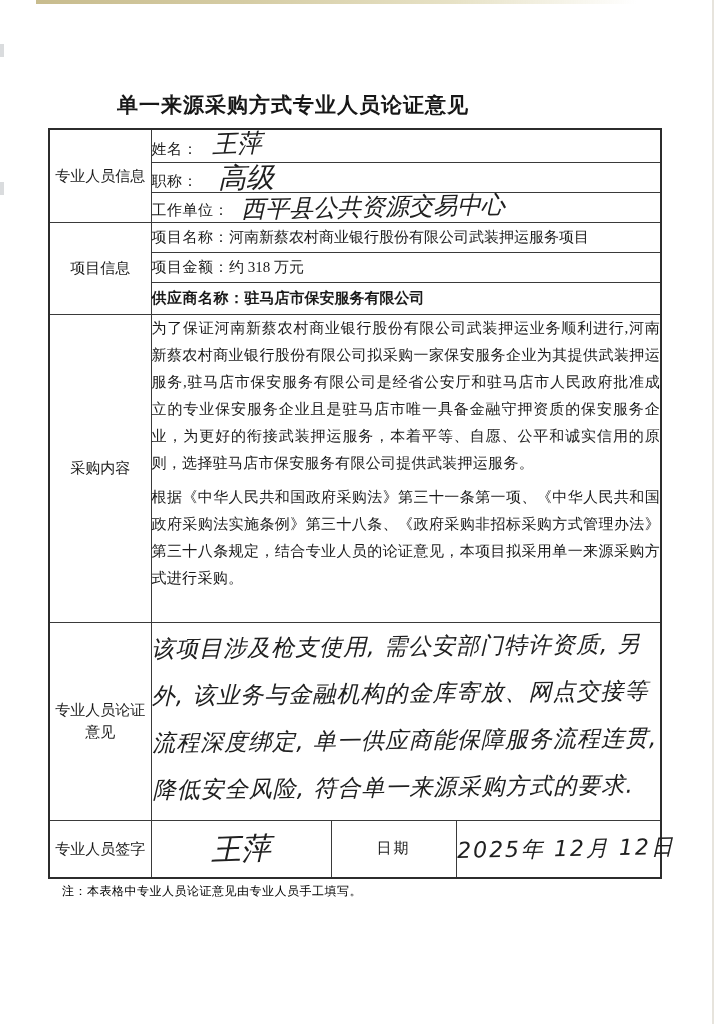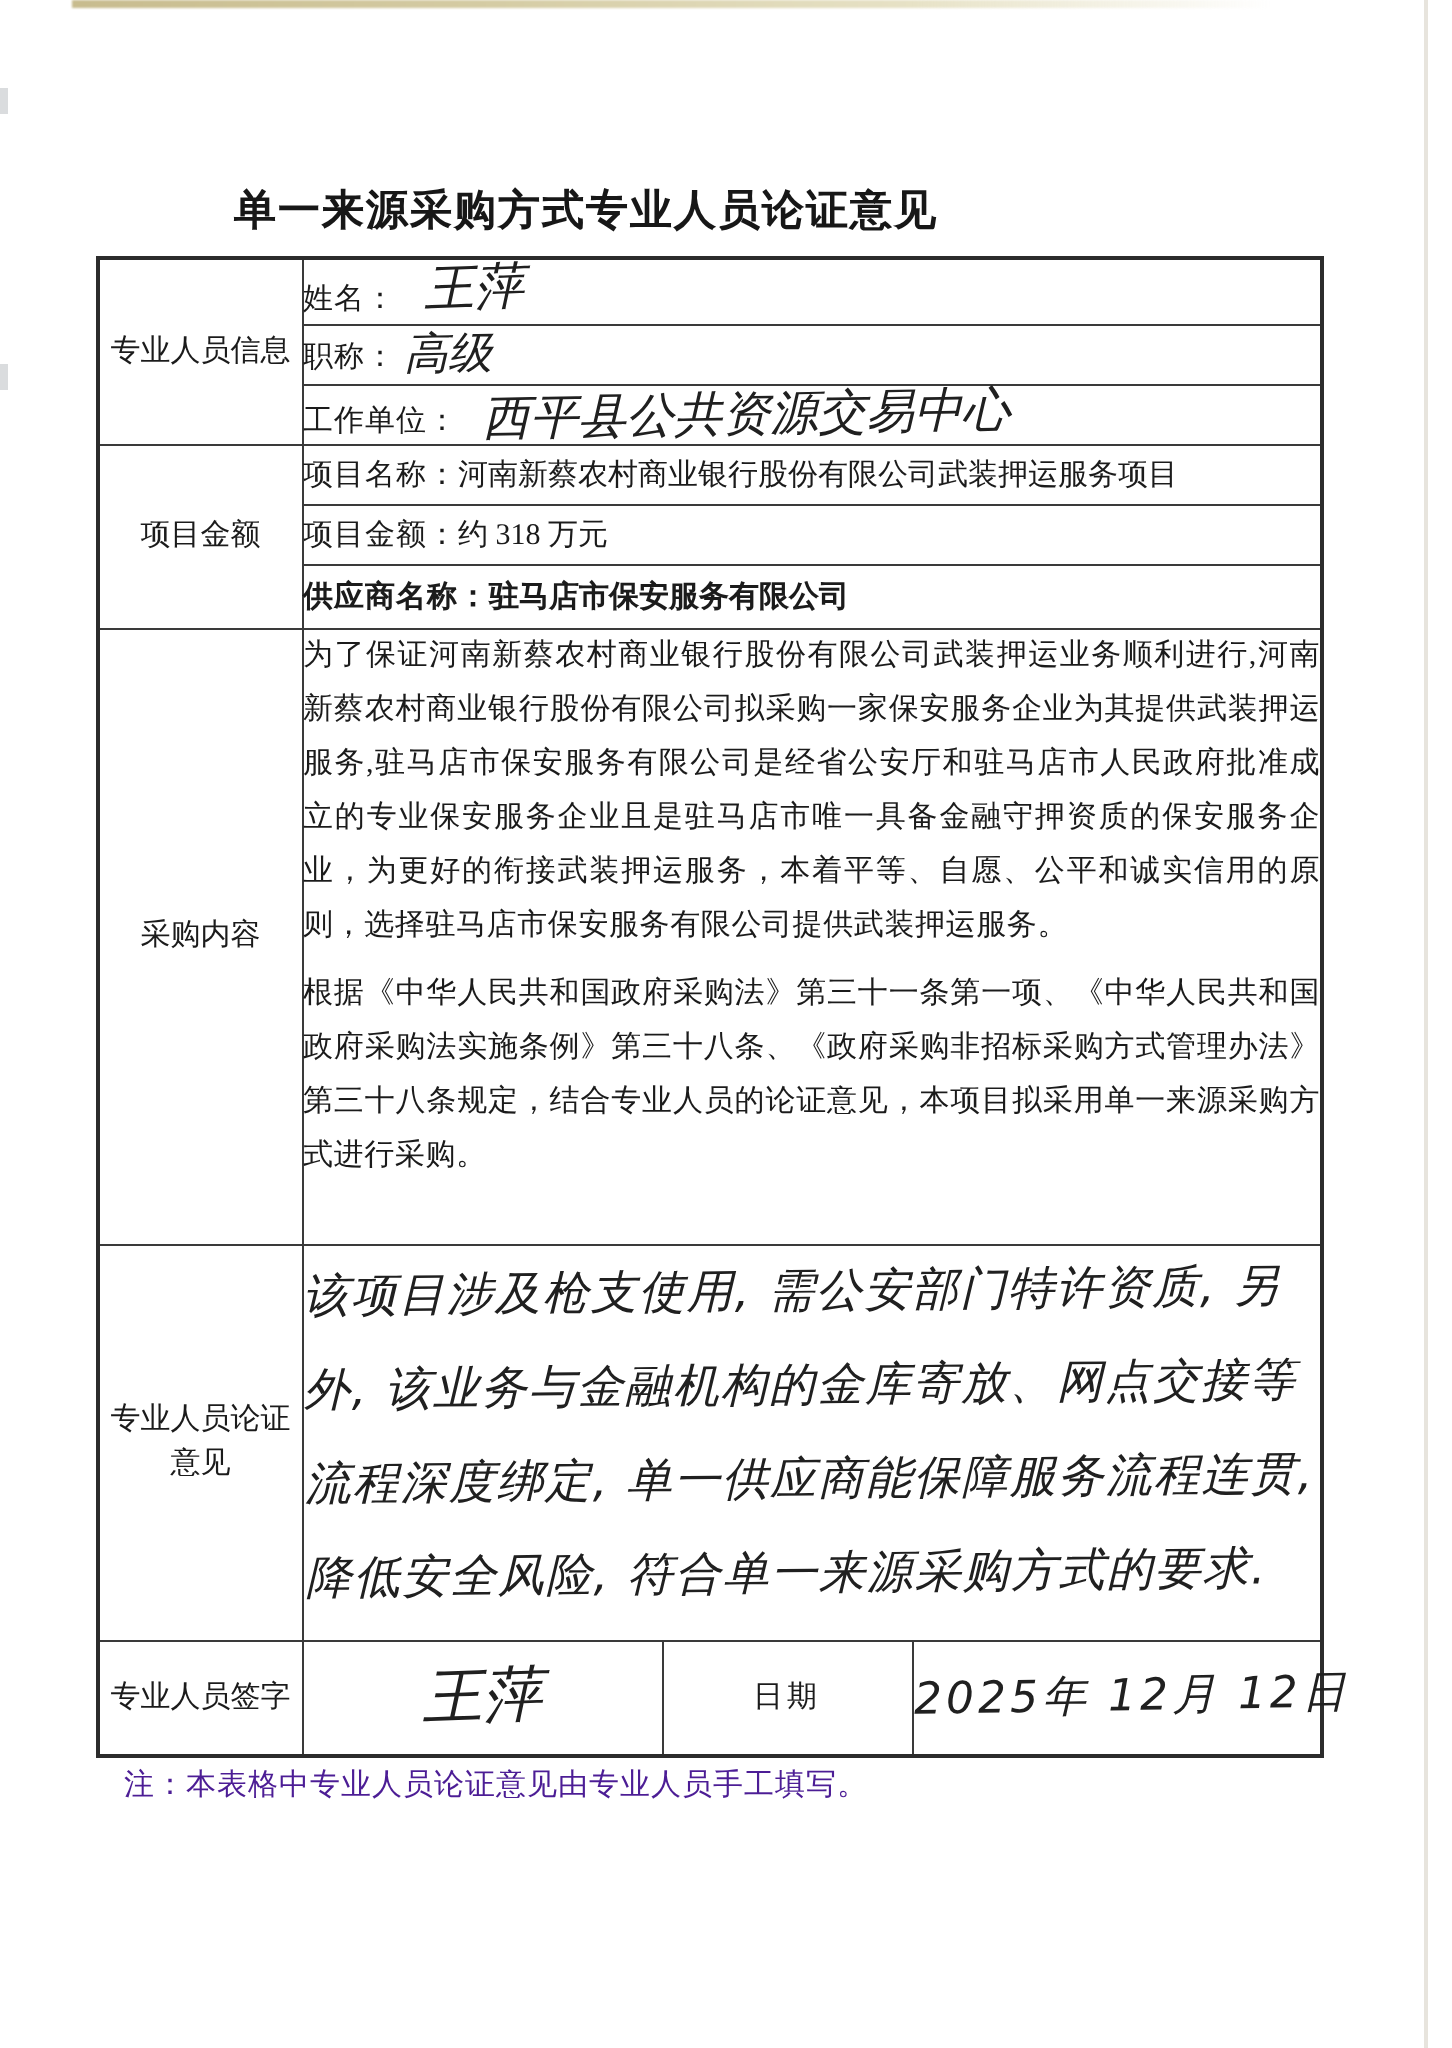--- a/index.html
+++ b/index.html
@@ -78,38 +78,38 @@
   .hand{
     font-family:"DejaVu Sans", sans-serif;
     font-style:italic;
     color:#202020;
     display:inline-block;
     transform:rotate(-1.2deg);
     white-space:nowrap;
     line-height:1;
   }
   .hand-name{font-size:25px;margin-left:14px;transform:rotate(-2deg) translateY(-2px);}
-  .hand-jobtitle{font-size:22px;margin-left:4px;transform:rotate(-1deg) translateY(1px);}
+  .hand-jobtitle{font-size:28px;margin-left:20px;transform:rotate(-1deg) translateY(1px);}
   .hand-unit{font-size:24px;margin-left:12px;transform:rotate(-1deg);}
   .hand-opinion{
     font-size:23px;
     line-height:47px;
     white-space:normal;
     transform:rotate(-0.6deg);
     letter-spacing:1px;
   }
   .hand-sign{font-size:30px;transform:rotate(-2deg);}
   .hand-date{font-size:22px;letter-spacing:2px;transform:rotate(-1deg);}
   td.sign-cell{text-align:center;vertical-align:middle;}
   td.datelbl-cell{text-align:center;vertical-align:middle;letter-spacing:2px;}
   td.dateval-cell{text-align:center;vertical-align:middle;}
   
   .footnote{
     position:absolute;top:883px;left:62px;
-    font-size:15px;letter-spacing:.5px;color:#4c1d95;
+    font-size:12px;letter-spacing:.5px;color:#000000;
   }
 </style>
 </head>
 <body>
 
 <div>
 
   <div class="scan-top"></div>
   <div class="scan-left-tick" style="top:44px;"></div>
   <div class="scan-left-tick" style="top:182px;"></div>
@@ -131,21 +131,21 @@
       <td class="field" colspan="3"><span class="flabel">姓名：</span><span class="hand hand-name">王萍</span></td>
     </tr>
     <tr style="height:30px;">
       <td class="field" colspan="3"><span class="flabel">职称：</span><span class="hand hand-jobtitle">高级</span></td>
     </tr>
     <tr style="height:30px;">
       <td class="field" colspan="3"><span class="flabel">工作单位：</span><span class="hand hand-unit">西平县公共资源交易中心</span></td>
     </tr>
 
     <tr style="height:30px;">
-      <td class="lbl" rowspan="3">项目金额</td>
+      <td class="lbl" rowspan="3">项目信息</td>
       <td class="field" colspan="3"><span class="flabel">项目名称：</span><span>河南新蔡农村商业银行股份有限公司武装押运服务项目</span></td>
     </tr>
     <tr style="height:30px;padding-left:36px;">
       <td class="field" colspan="3"><span class="flabel">项目金额：</span><span>约 318 万元</span></td>
     </tr>
     <tr style="height:32px;font-weight:bold;">
       <td class="field" colspan="3"><span class="flabel">供应商名称：</span><span>驻马店市保安服务有限公司</span></td>
     </tr>
 
     <tr style="height:308px;">

